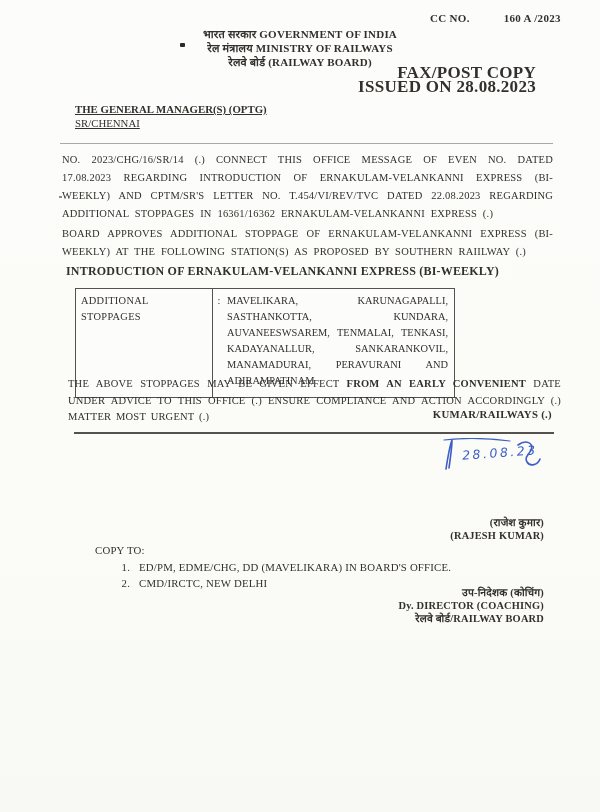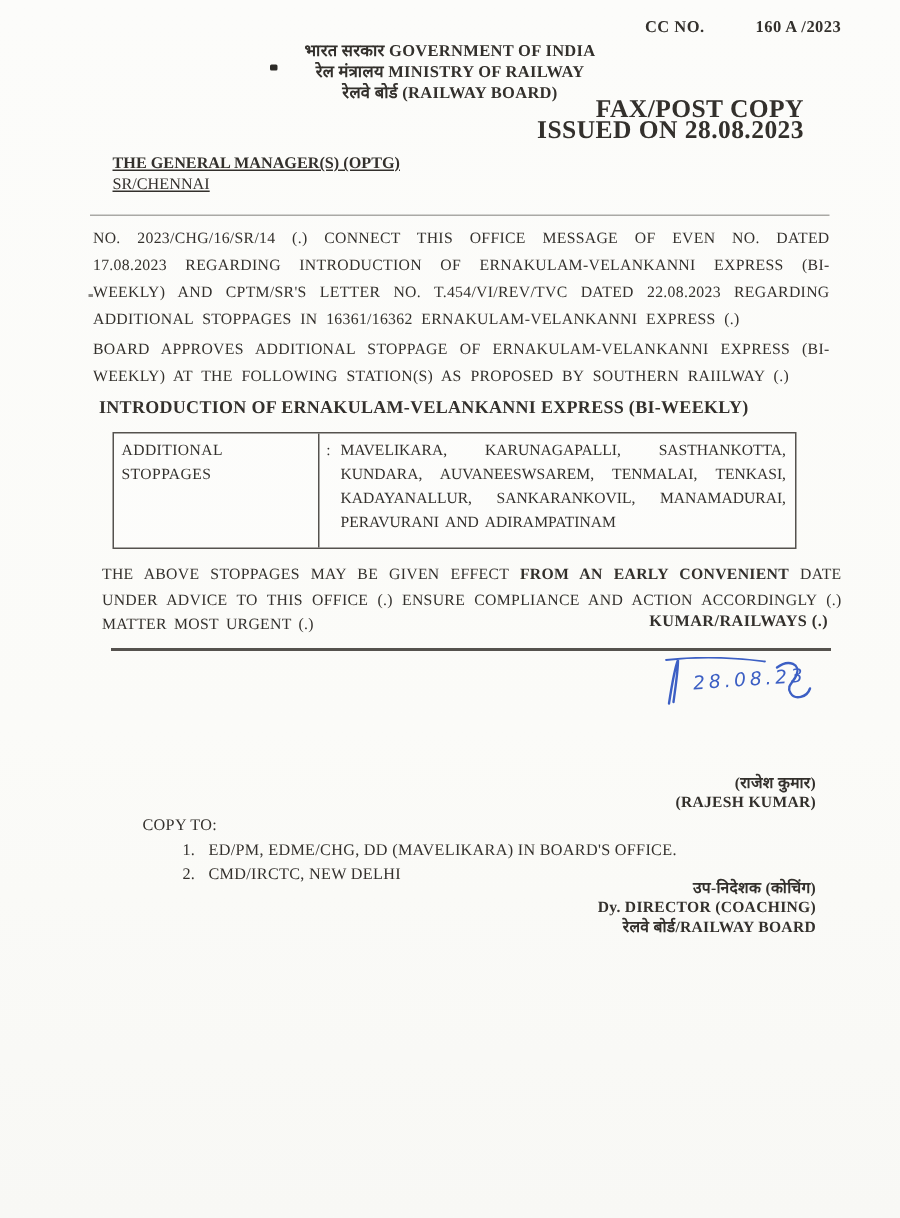--- a/index.html
+++ b/index.html
@@ -25,21 +25,21 @@
   .addr{top:102px;left:75px;width:478px;display:flex;font-size:10.8px;line-height:14px;text-decoration:underline;}
   .addr .col{flex:1;}
   .addr .col.right{padding-left:285px;flex:none;position:absolute;left:285px;}
   .rule-thin{top:143px;left:60px;width:493px;height:1px;background:#aaa9a5;}
   .rule-thick{top:432px;left:74px;width:480px;height:2px;background:#55524e;}
   
   .para1{top:151px;left:62px;width:491px;text-align:justify;word-spacing:3px;}
   .para2{top:225px;left:62px;width:491px;text-align:justify;word-spacing:3px;}
   .heading{top:264px;left:66px;font-size:12px;font-weight:bold;letter-spacing:.2px;}
   
-  .stop-table{top:288px;left:75px;width:456px;border:1px solid #55524e;display:flex;font-size:10.4px;line-height:16px;box-sizing:border-box;background:rgba(255,255,255,.35);}
+  .stop-table{top:288px;left:75px;width:380px;border:1px solid #55524e;display:flex;font-size:10.4px;line-height:16px;box-sizing:border-box;background:rgba(255,255,255,.35);}
   .stop-table .cell-label{width:137px;border-right:1px solid #55524e;padding:4px 6px 40px 5px;box-sizing:border-box;letter-spacing:.3px;word-spacing:6px;}
   .stop-table .cell-sep{width:12px;padding-top:4px;text-align:center;}
   .stop-table .cell-value{flex:1;padding:4px 6px 8px 2px;text-align:justify;word-spacing:2px;}
   
   .para3{top:376px;left:68px;width:493px;text-align:justify;word-spacing:2px;line-height:16.5px;font-size:10.5px;letter-spacing:.2px;}
   .sender{top:408px;right:48px;font-size:10.8px;font-weight:600;letter-spacing:.3px;}
   
   .sig-block{top:438px;right:56px;text-align:right;font-size:10.4px;line-height:13px;letter-spacing:.2px;}
   .sig-scribble{position:relative;height:34px;margin-bottom:2px;}
   .sig-date{
@@ -66,21 +66,21 @@
   <div class="abs speck1"></div>
   <div class="abs speck2"></div>
 
   <div class="abs cc-row">
     <span>CC NO.</span>
     <span>160 A /2023</span>
   </div>
 
   <div class="abs org-block">
     <div>भारत सरकार GOVERNMENT OF INDIA</div>
-    <div>रेल मंत्रालय  MINISTRY OF RAILWAY</div>
+    <div>रेल मंत्रालय  MINISTRY OF RAILWAYS</div>
     <div>रेलवे बोर्ड (RAILWAY BOARD)</div>
   </div>
 
   <div class="abs fax-block">
     <div>FAX/POST COPY</div>
     <div>ISSUED ON  28.08.2023</div>
   </div>
 
   <div class="abs addr">
     <div class="col">

